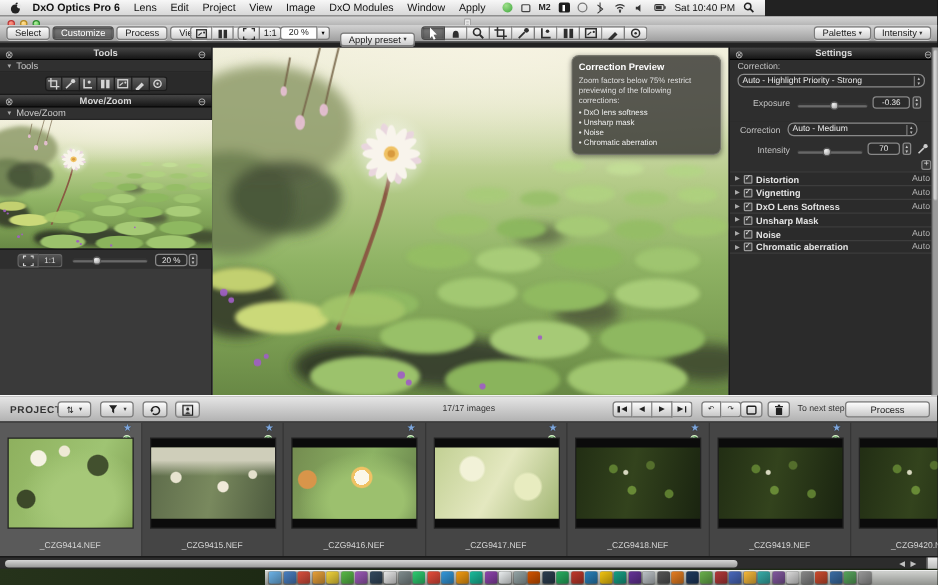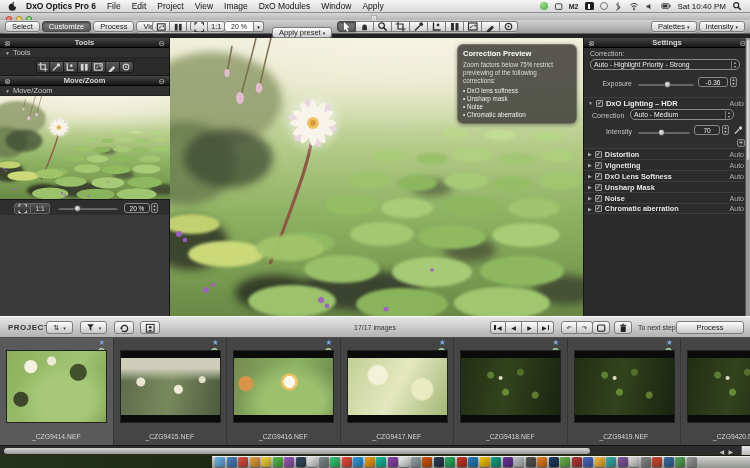--- a/index.html
+++ b/index.html
@@ -1,21 +1,21 @@
 <!DOCTYPE html>
 <html><head>
 <meta charset="utf-8">
 <style>
   html,body{margin:0;padding:0;background:#111;}
   *{box-sizing:border-box;font-family:"Liberation Sans","DejaVu Sans",sans-serif;}
   #screen{position:relative;width:750px;height:468px;overflow:hidden;background:#222;}
   .abs{position:absolute;}
 
   
-  #menubar{left:0;top:0;width:750px;height:13px;background:linear-gradient(#f7f7f7,#d8d8d8);border-bottom:1px solid #8f8f8f;display:flex;align-items:center;font-size:8.5px;color:#111;}
+  #menubar{left:0;top:0;width:612px;height:13px;background:linear-gradient(#f7f7f7,#d8d8d8);border-bottom:1px solid #8f8f8f;display:flex;align-items:center;font-size:8.5px;color:#111;}
   #menubar .apple{margin:0 8px 0 7px;}
   #menubar .appname{font-weight:bold;margin-right:11px;}
   #menubar .mi{margin-right:11px;}
   #menubar .status{margin-left:auto;display:flex;align-items:center;gap:6px;padding-right:8px;color:#333;}
   #menubar .clock{font-size:8px;color:#111;}
   .badge-m2{font-size:7px;font-weight:bold;color:#222;}
 
   
   #titlebar{left:0;top:13px;width:750px;height:11px;background:linear-gradient(#d6d6d6,#a8a8a8);border-bottom:1px solid #787878;}
   .tl{position:absolute;top:2.5px;width:6px;height:6px;border-radius:50%;}
@@ -331,21 +331,21 @@
   </defs>
 </svg>
 
 <div id="screen">
 
   <div class="abs" id="menubar">
     <svg class="apple" width="11" height="11" viewBox="0 0 11 11" color="#222">
         <use href="#i-apple"></use>
       </svg>
     <span class="appname">DxO Optics Pro 6</span>
-    <span class="mi">File</span>
+    <span class="mi">Lens</span>
     <span class="mi">Edit</span>
     <span class="mi">Project</span>
     <span class="mi">View</span>
     <span class="mi">Image</span>
     <span class="mi">DxO Modules</span>
     <span class="mi">Window</span>
     <span class="mi">Apply</span>
     <span class="status">
       <span style="width:8px;height:8px;border-radius:50%;background:radial-gradient(circle at 35% 30%,#9fe08a,#3da53d);display:inline-block;"></span>
       <svg width="9" height="9" viewBox="0 0 11 11" color="#444">
@@ -603,26 +603,20 @@
       <span class="set-sub" style="position:absolute;left:10px;top:32px;width:38px;text-align:right;">Exposure</span>
       <span class="sl-track" style="left:54px;top:35px;width:56px;"></span>
       <span class="sl-thumb" style="left:80px;top:33px;"></span>
       <span class="dval" style="left:114px;top:29px;width:30px;">-0.36</span>
       <span class="stepper" style="left:146px;top:29px;">
           <span>▴</span>
           <span>▾</span>
         </span>
     </div>
 
-    <div class="set-hdr">
-      <span class="tri">▼</span>
-      <span class="cb">✓</span>
-      <span>DxO Lighting – HDR</span>
-      <span class="auto">Auto</span>
-    </div>
     <div style="position:relative;height:40px;background:#2e2e2e;">
       <span class="set-sub" style="position:absolute;left:8px;top:4px;">Correction</span>
       <div class="ddark" style="left:46px;top:1px;width:104px;">
         <span>Auto - Medium</span>
         <span class="dstep">
             <span>▴</span>
             <span>▾</span>
           </span>
       </div>
       <span class="set-sub" style="position:absolute;left:10px;top:20px;width:38px;text-align:right;">Intensity</span>

